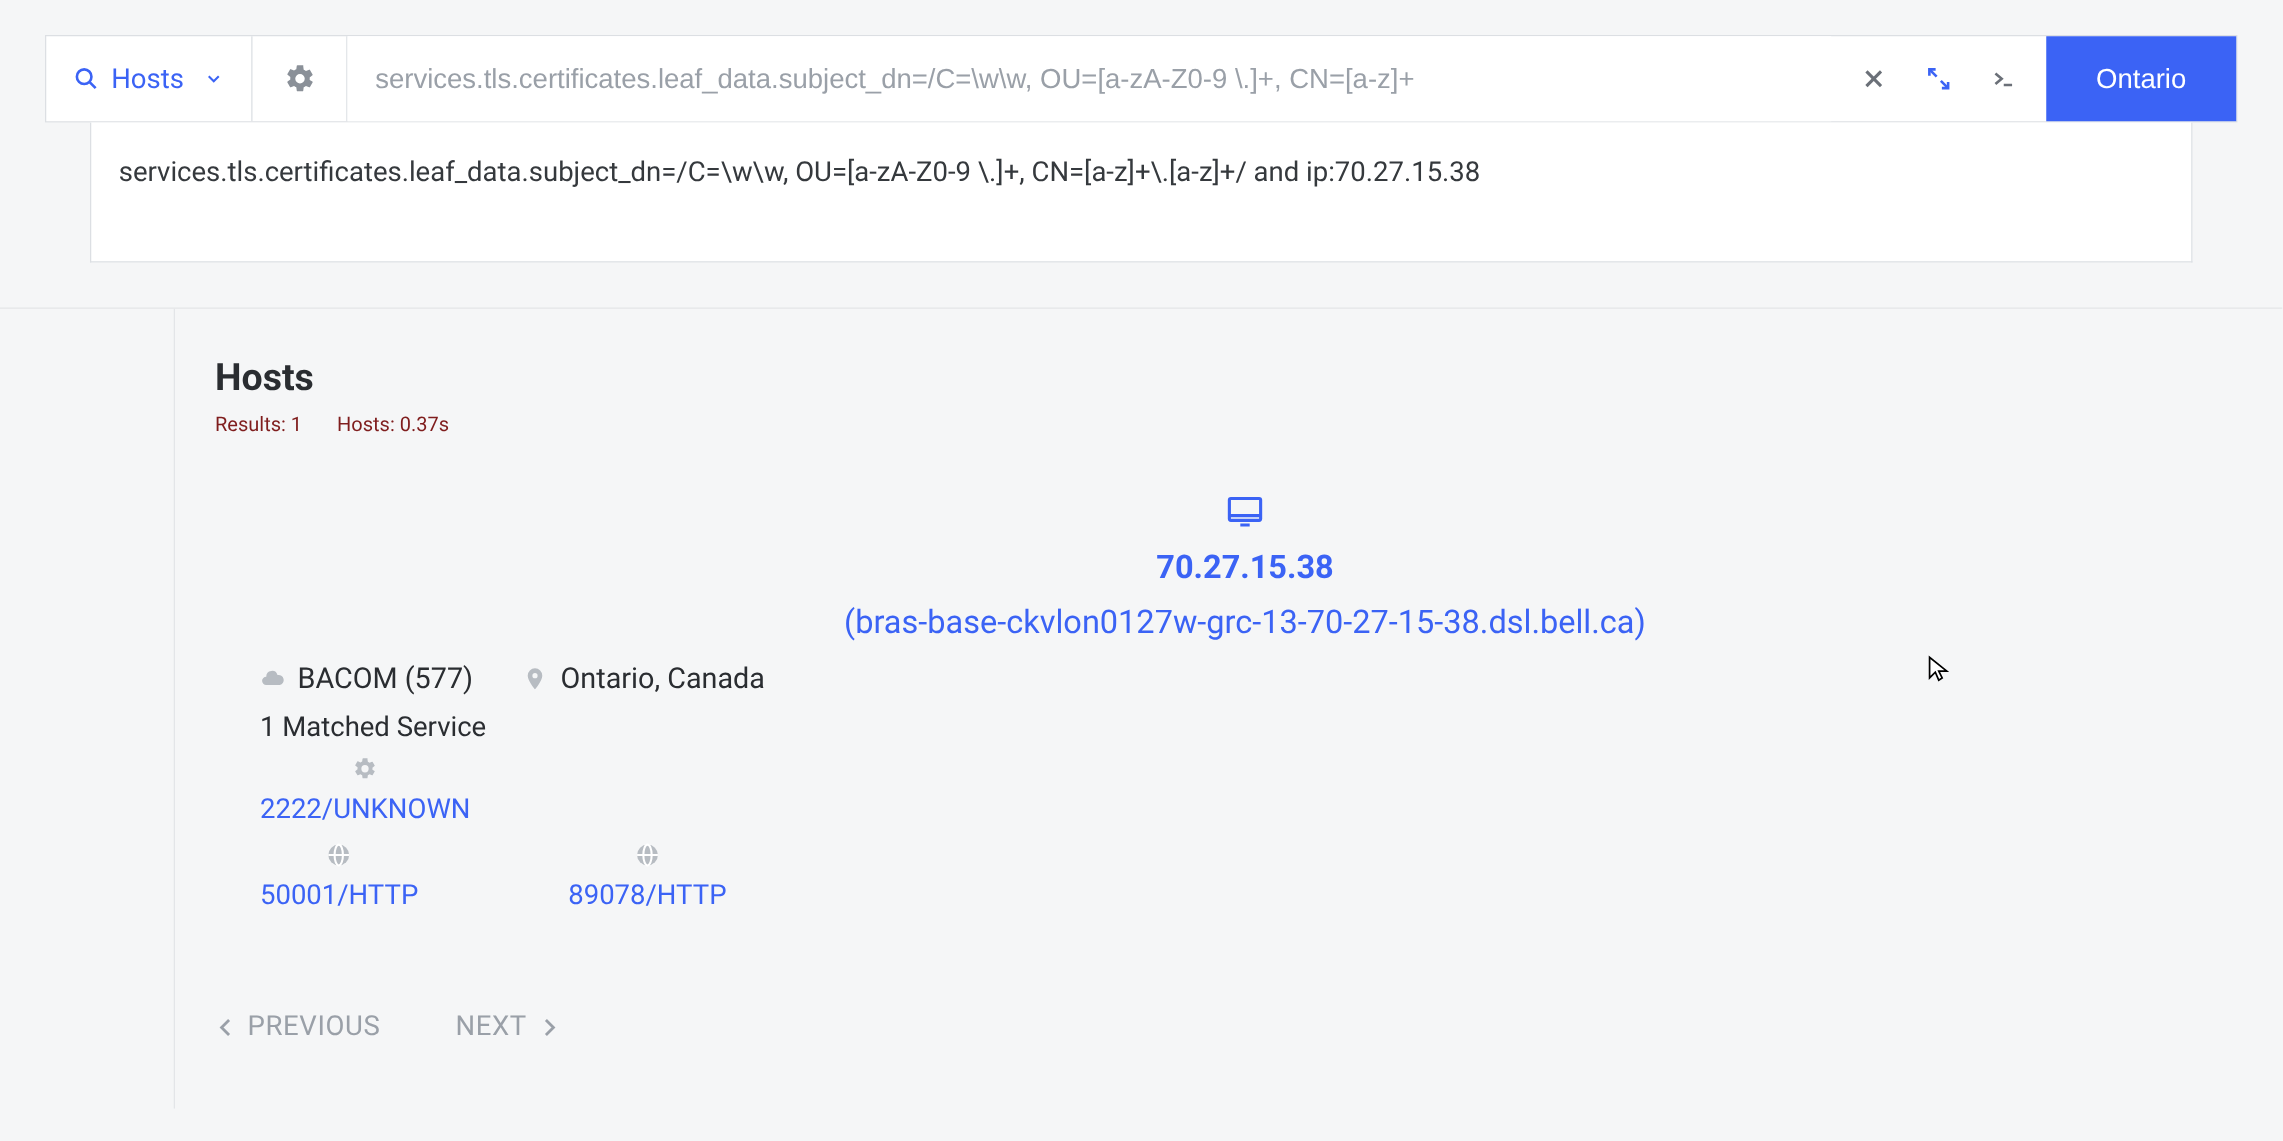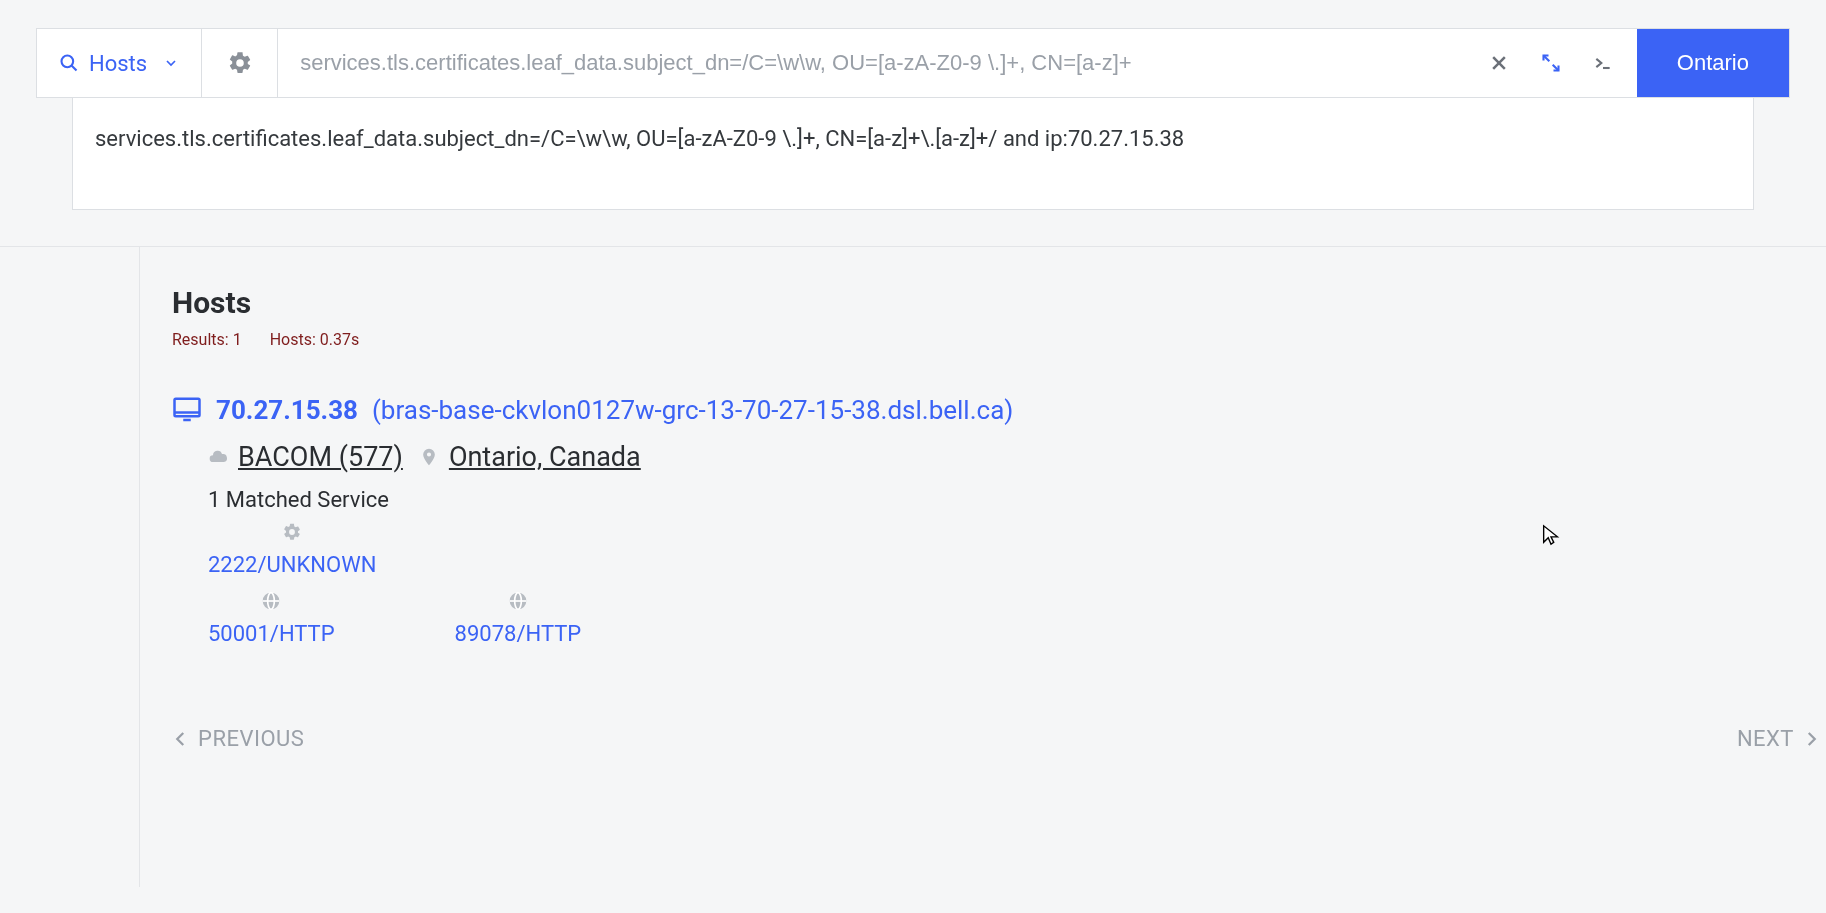--- a/index.html
+++ b/index.html
@@ -121,33 +121,33 @@
   margin-bottom: 46px;
 }
 .host-entry {}
 .host-header {
   display: flex;
   align-items: center;
   gap: 14px;
   font-size: 26px;
   color: #3b63f5;
   margin-bottom: 16px;
+  flex-direction: column;
 }
 .host-header svg { width: 30px; height: 30px; flex-shrink: 0; }
 .host-ip { font-weight: 700; cursor: pointer; }
 .host-name { font-weight: 400; cursor: pointer; }
 .host-body { padding-left: 36px; }
 .meta-row {
   display: flex;
   align-items: center;
-  gap: 16px;
-  font-size: 27px;
+  gap: 40px;
+  font-size: 23px;
   color: #2a2d31;
   margin-bottom: 14px;
-  text-decoration: underline;
 }
 .meta-item { display: flex; align-items: center; gap: 10px; }
 .meta-item svg { width: 20px; height: 20px; color: #b7bcc2; flex-shrink: 0; }
 .section-label {
   font-size: 22px;
   font-weight: 400;
   color: #2a2d31;
   margin-bottom: 10px;
 }
 .svc-row {
@@ -160,21 +160,21 @@
   align-items: center;
   gap: 10px;
   font-size: 22px;
   color: #3b63f5;
   cursor: pointer;
   flex-direction: column;
 }
 .svc-link svg { width: 20px; height: 20px; color: #b7bcc2; }
 .pagination {
   display: flex;
-  justify-content: space-between;
+  justify-content: flex-start;
   gap: 60px;
   margin-top: 80px;
   padding-bottom: 40px;
 }
 .page-btn {
   display: flex;
   align-items: center;
   gap: 8px;
   font-size: 22px;
   color: #9aa0a8;

